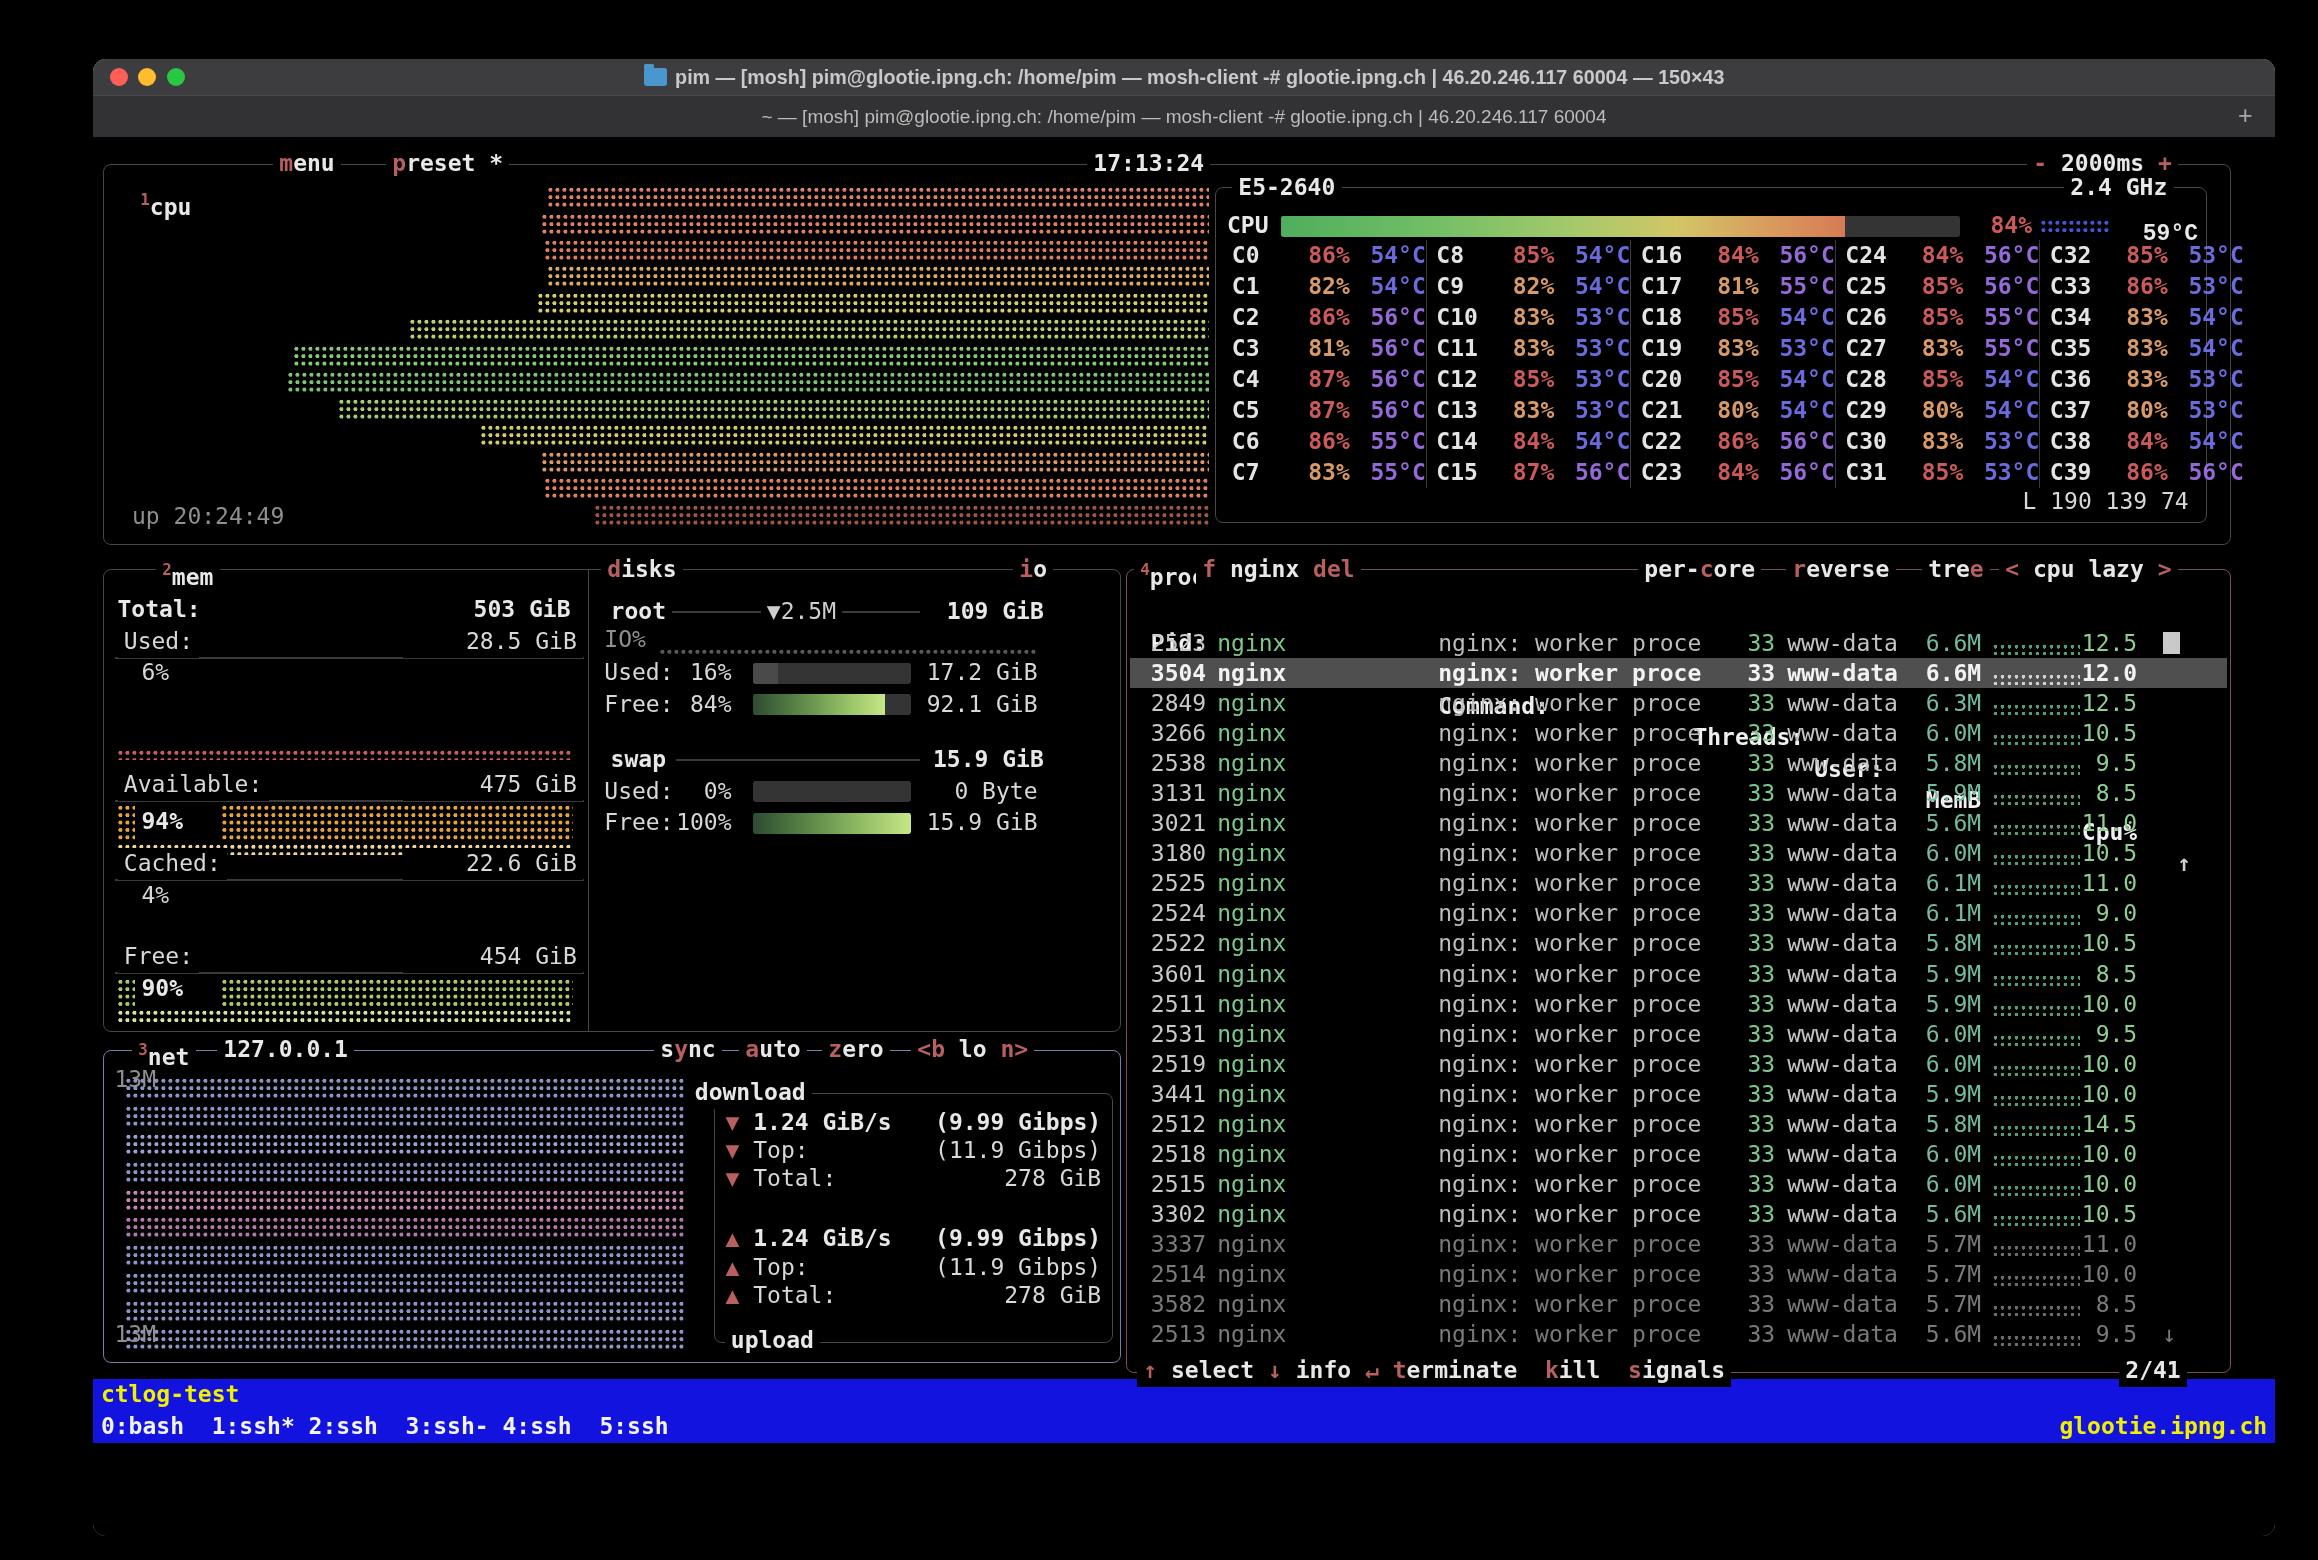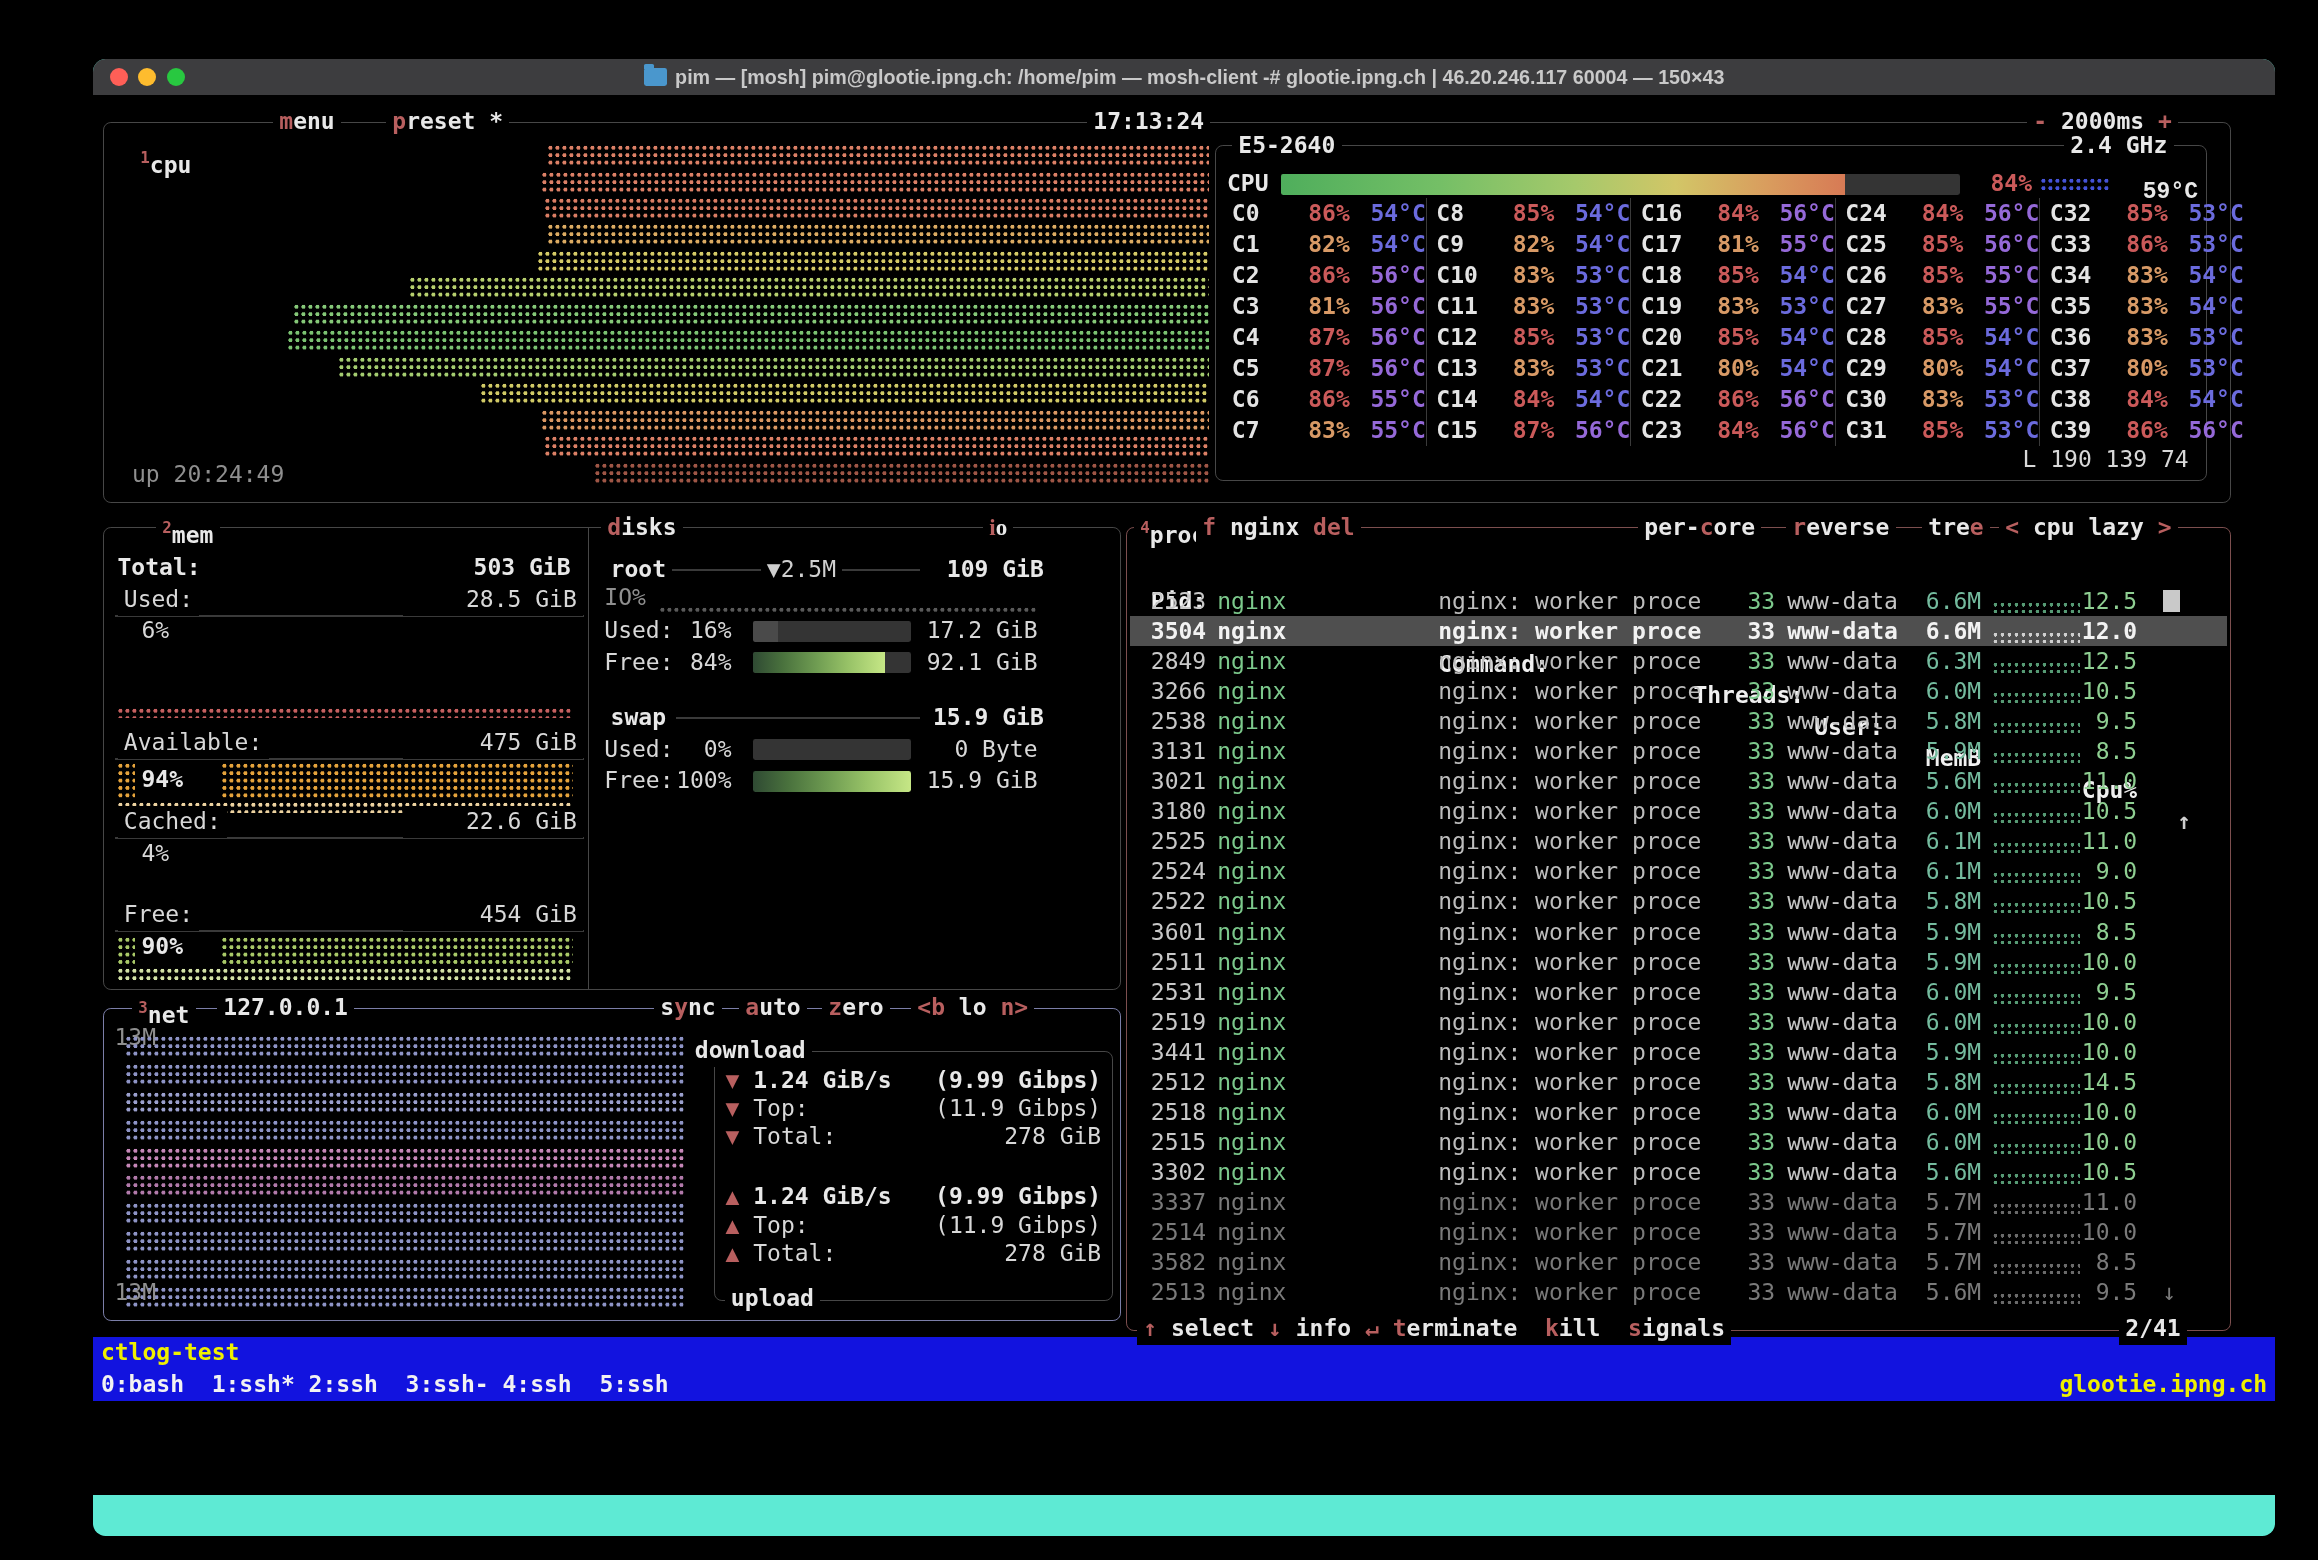--- a/index.html
+++ b/index.html
@@ -88,20 +88,24 @@
       <div class="light l-close"></div>
       <div class="light l-min"></div>
       <div class="light l-zoom"></div>
     </div>
     <div class="wtitle">
       <span class="folder"></span>
       <span>pim — [mosh] pim@glootie.ipng.ch: /home/pim — mosh-client -# glootie.ipng.ch | 46.20.246.117 60004 — 150×43</span>
     </div>
   </div>
 
+  <div class="tabbar">
+    <div class="tabtitle">~ — [mosh] pim@glootie.ipng.ch: /home/pim — mosh-client -# glootie.ipng.ch | 46.20.246.117 60004</div>
+    <div class="newtab">+</div>
+  </div>
 
   <div class="term">
 
     
     <div class="box" style="left:9.5px;top:27px;width:2126px;height:379px;"></div>
     <span class="blabel" style="left:41px;top:11px;margin-top:36px;"><span class="sup">1</span><span class="wt">cpu</span></span>
     <span class="blabel" style="left:180px;top:11px;"><span class="red">m</span><span class="wt">enu</span></span>
     <span class="blabel" style="left:293px;top:11px;"><span class="red">p</span><span class="wt">reset *</span></span>
     <span class="blabel wt" style="left:994px;top:11px;">17:13:24</span>
     <span class="blabel" style="left:1934px;top:11px;"><span class="red">-</span> <span class="wt">2000ms</span> <span class="red">+</span></span>
@@ -173,21 +177,21 @@
         <span class="abs" style="left:15.8px;top:206px;"><span>Used:</span><span class="dpct">0%</span></span>
         <div class="dbar" style="left:164px;top:211px;width:158px;"></div>
         <span class="abs rt" style="left:331px;top:206px;width:118px;">0 Byte</span>
         <span class="abs" style="left:15.8px;top:237px;"><span>Free:</span><span class="dpct">100%</span></span>
         <div class="dbar" style="left:164px;top:243px;width:158px;"><div class="fillg" style="width:100%;"></div></div>
         <span class="abs rt" style="left:331px;top:237px;width:118px;">15.9 GiB</span>
       </div>
     </div>
     <span class="blabel" style="left:63px;top:417px;"><span class="sup">2</span><span class="wt">mem</span></span>
     <span class="blabel" style="left:508px;top:417px;"><span class="red">d</span><span class="wt">isks</span></span>
-    <span class="blabel" style="left:890px;top:417px;font-family:Liberation Serif, serif;"><span class="red">i</span><span class="wt">o</span></span>
+    <span class="blabel" style="left:920px;top:417px;"><span class="red">i</span><span class="wt">o</span></span>
 
     
     <div class="box" style="left:9.5px;top:913px;width:1016px;height:311px;border-color:#7b7ea8;">
       <span class="abs gr" style="left:11px;top:12.6px;">13M</span>
       <div class="abs" id="net-graph" style="left:22px;top:27px;width:559px;height:277px;"><div class="dots" style="left: 0px; right: 0px; top: 0px; height: 22px; --dc: #8e94c6;"></div><div class="dots" style="left: 0px; right: 0px; top: 28px; height: 22px; --dc: #8e94c6;"></div><div class="dots" style="left: 0px; right: 0px; top: 56px; height: 22px; --dc: #9ba0ce;"></div><div class="dots" style="left: 0px; right: 0px; top: 84px; height: 22px; --dc: #8e94c6;"></div><div class="dots" style="left: 0px; right: 0px; top: 112px; height: 22px; --dc: #c687b8;"></div><div class="dots" style="left: 0px; right: 0px; top: 139px; height: 22px; --dc: #b27aab;"></div><div class="dots" style="left: 0px; right: 0px; top: 167px; height: 22px; --dc: #8e94c6;"></div><div class="dots" style="left: 0px; right: 0px; top: 195px; height: 22px; --dc: #8e94c6;"></div><div class="dots" style="left: 0px; right: 0px; top: 223px; height: 22px; --dc: #8e94c6;"></div><div class="dots" style="left: 0px; right: 0px; top: 251px; height: 22px; --dc: #8e94c6;"></div></div>
       <span class="abs gr" style="left:11px;top:268px;">13M</span>
 
       
       <div class="box" style="left:610px;top:42px;right:6.3px;height:248px;border-color:#474747;">
         <div class="flexrow" style="left:11px;right:11px;top:12.6px;">

